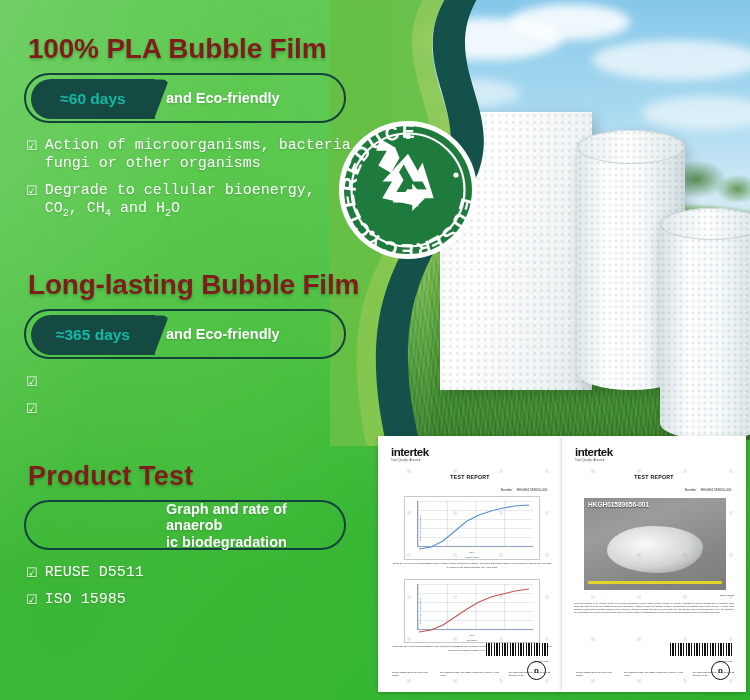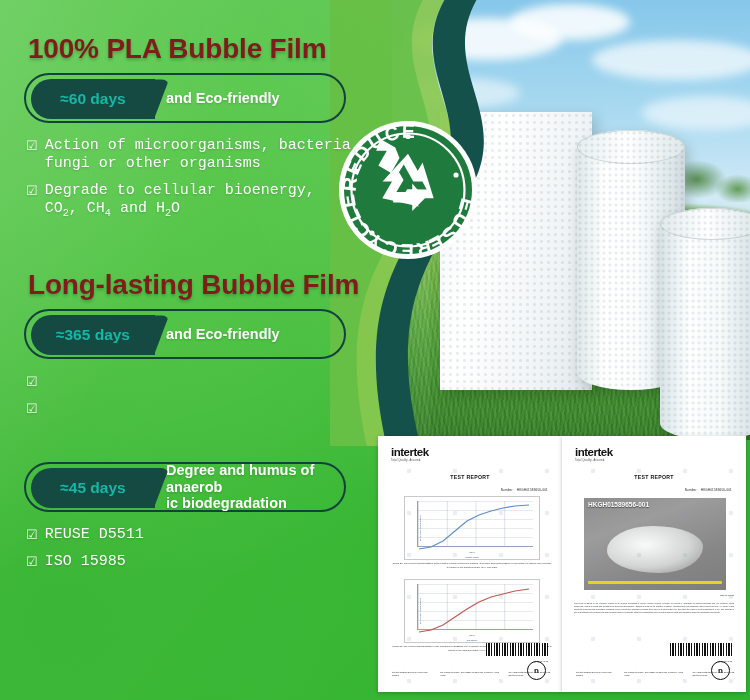--- a/index.html
+++ b/index.html
@@ -331,26 +331,24 @@
       <li>
         <span class="ck">☑</span>
       </li>
       <li>
         <span class="ck">☑</span>
       </li>
     </ul>
   </div>
 
   <div class="block b3">
+    <h2 class="title geo">Product Test</h2>
     <div class="pill">
-      <div class="pill-cap">
-        <span class="pill-days">≈45 days</span>
-      </div>
       <div class="pill-text">
-        <div>Degree and humus of anaerob</div>
+        <div>Graph and rate of anaerob</div>
         <div>ic biodegradation</div>
       </div>
     </div>
     <ul class="bullets">
       <li>
         <span class="ck">☑</span>
         <span class="tx">REUSE D5511</span>
       </li>
       <li>
         <span class="ck">☑</span>

